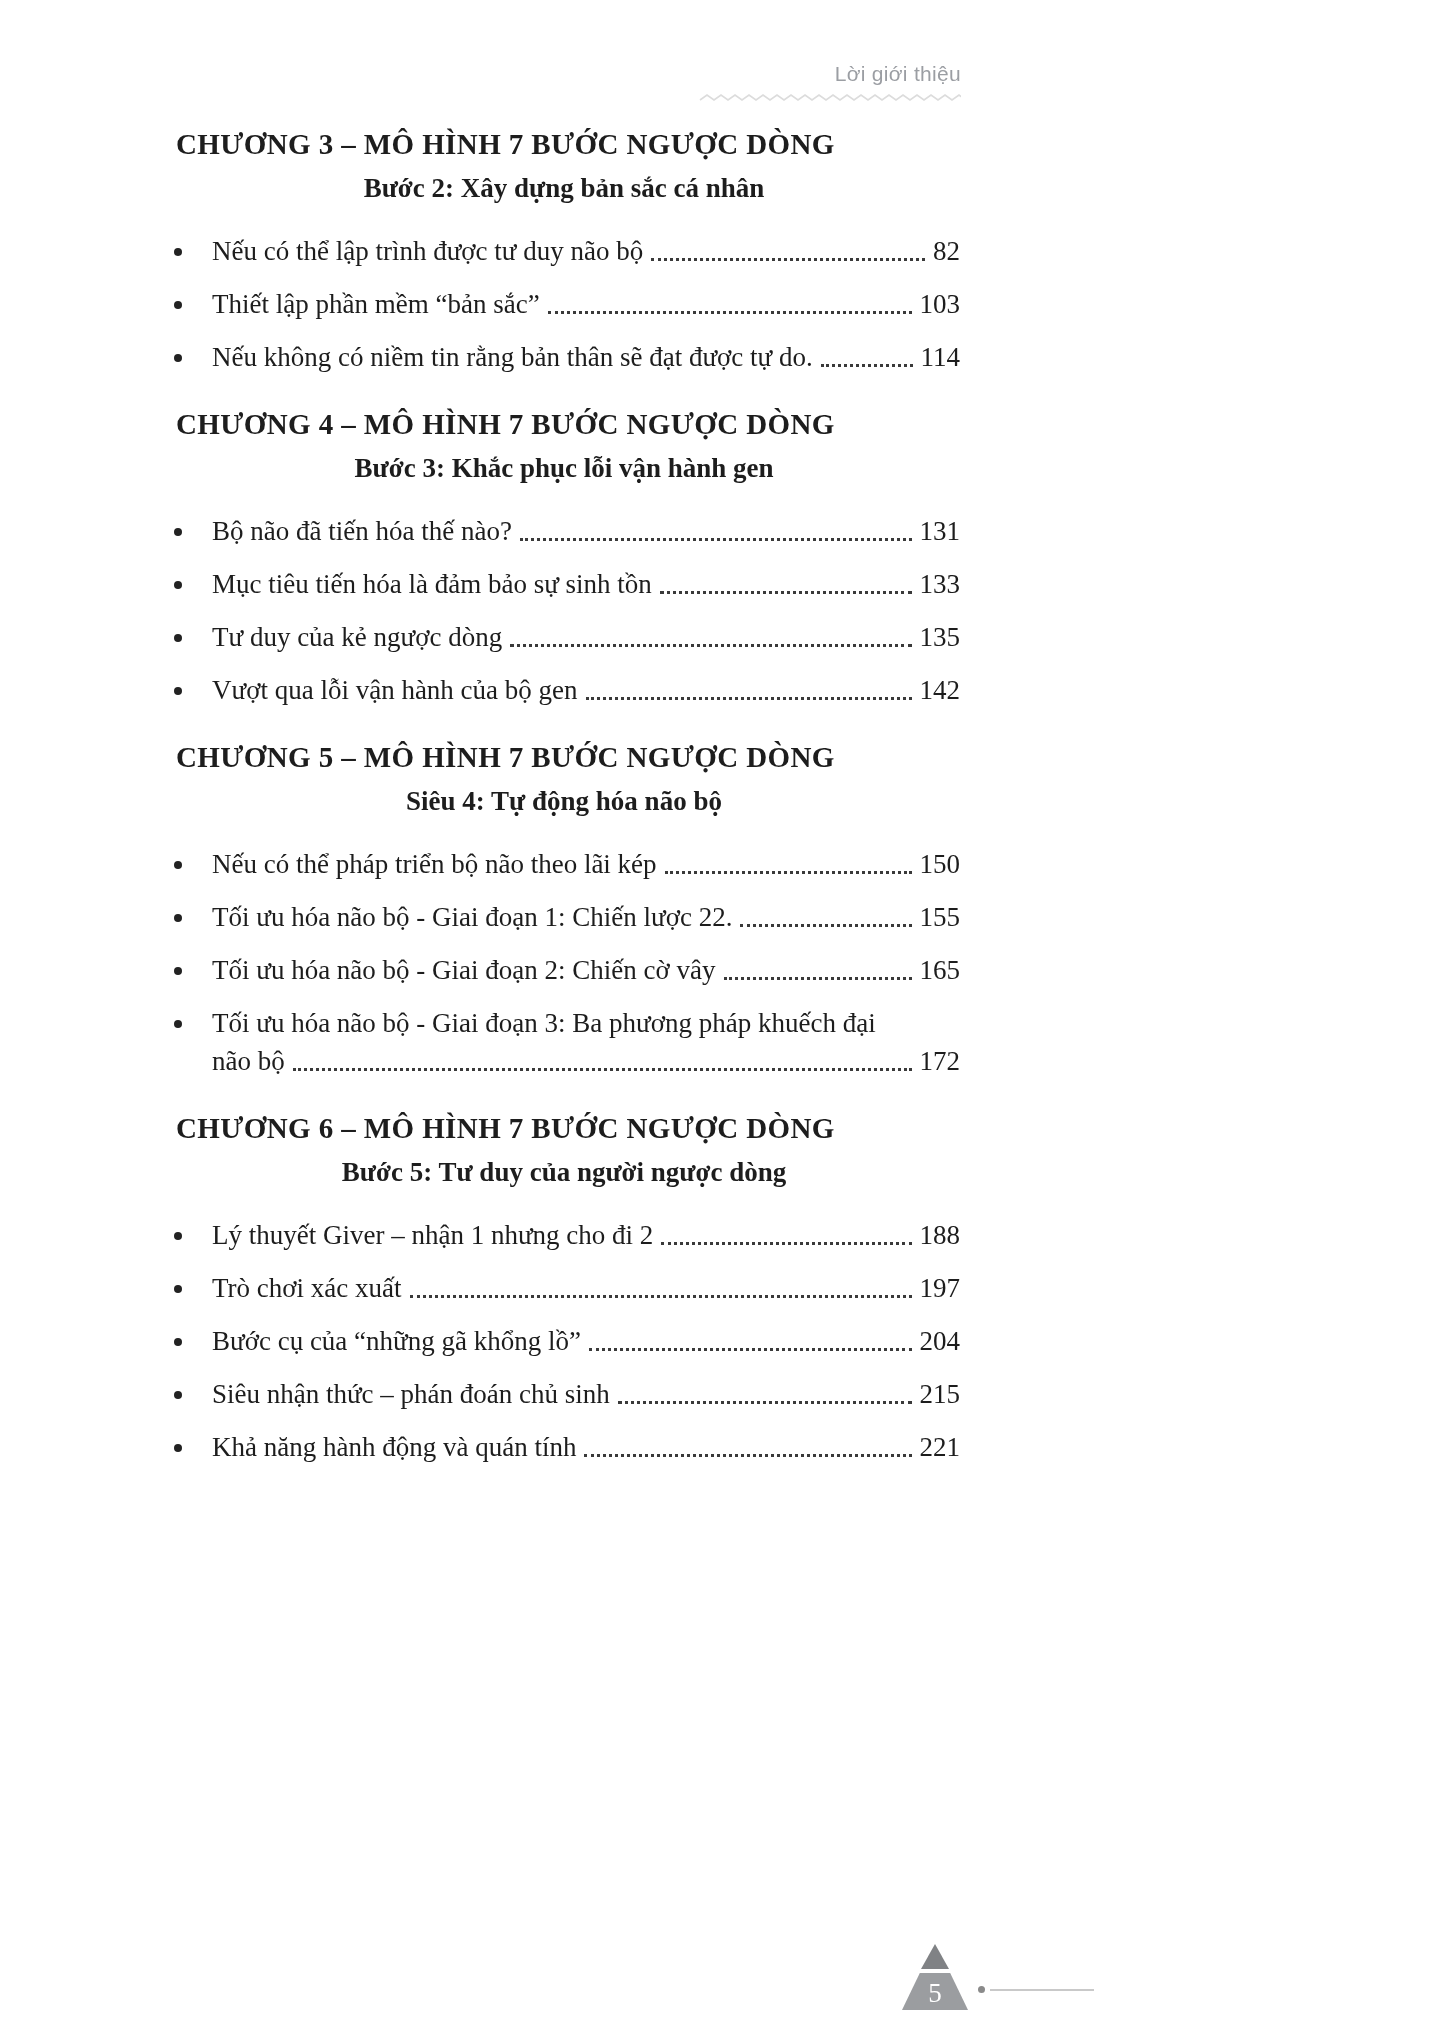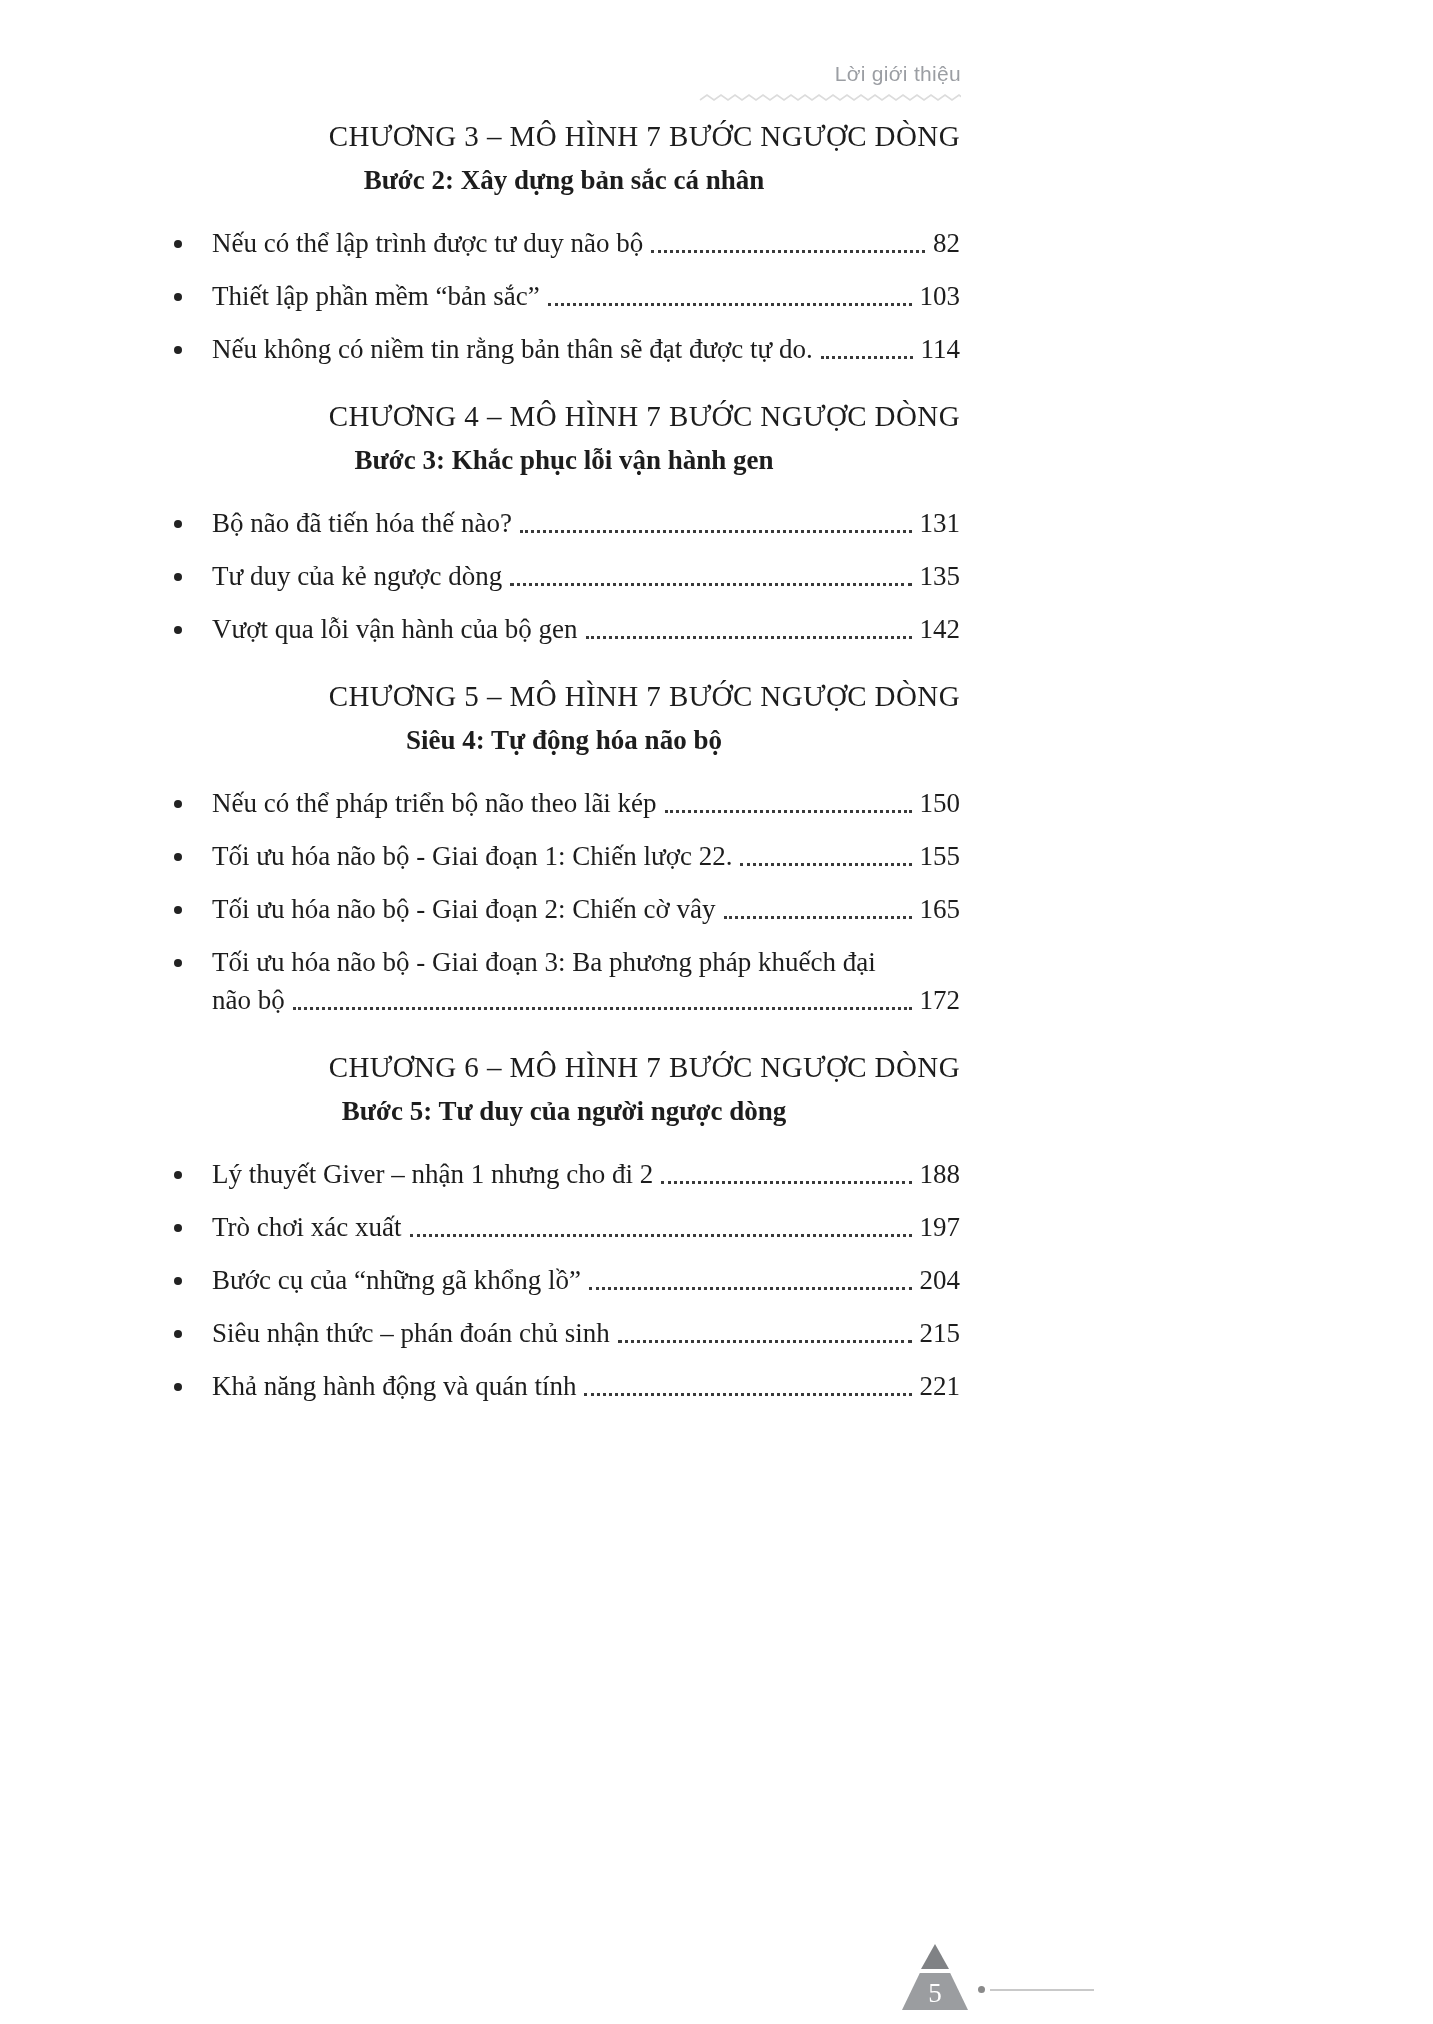--- a/index.html
+++ b/index.html
@@ -31,24 +31,24 @@
   
   .toc {
     position: absolute;
     left: 168px;
     top: 120px;
     width: 792px;
   }
   .toc-section { margin-top: 34px; }
   .toc-section:first-child { margin-top: 0; }
   .section-title {
-    margin: 0;
-    text-align: right;
+    margin: 8px;
+    text-align: left;
     font-size: 29px;
-    font-weight: 400;
+    font-weight: 700;
     letter-spacing: 0.4px;
   }
   .section-subtitle {
     margin: 12px 0 30px 0;
     text-align: center;
     font-size: 27px;
     font-weight: 700;
   }
   .entry {
     margin-bottom: 19px;
@@ -168,20 +168,28 @@
           <div class="entry-line">
             <span class="bullet"></span>
             <span class="label">Bộ não đã tiến hóa thế nào?</span>
             <span class="dots"></span>
             <span class="pagenum">131</span>
           </div>
         </div>
         <div class="entry">
           <div class="entry-line">
             <span class="bullet"></span>
+            <span class="label">Mục tiêu tiến hóa là đảm bảo sự sinh tồn</span>
+            <span class="dots"></span>
+            <span class="pagenum">133</span>
+          </div>
+        </div>
+        <div class="entry">
+          <div class="entry-line">
+            <span class="bullet"></span>
             <span class="label">Tư duy của kẻ ngược dòng</span>
             <span class="dots"></span>
             <span class="pagenum">135</span>
           </div>
         </div>
         <div class="entry">
           <div class="entry-line">
             <span class="bullet"></span>
             <span class="label">Vượt qua lỗi vận hành của bộ gen</span>
             <span class="dots"></span>

